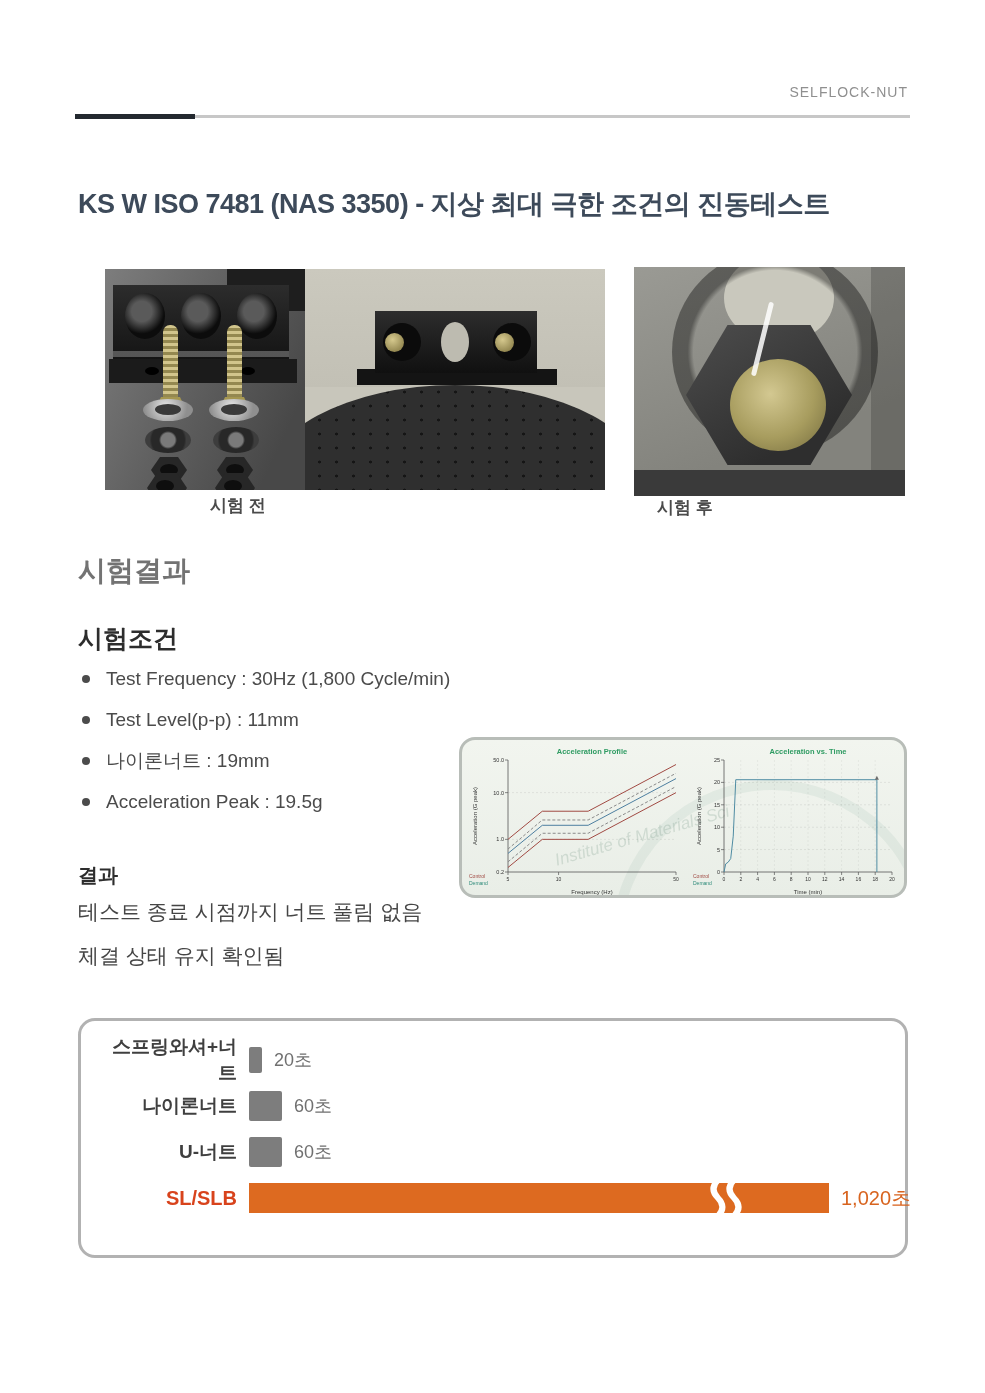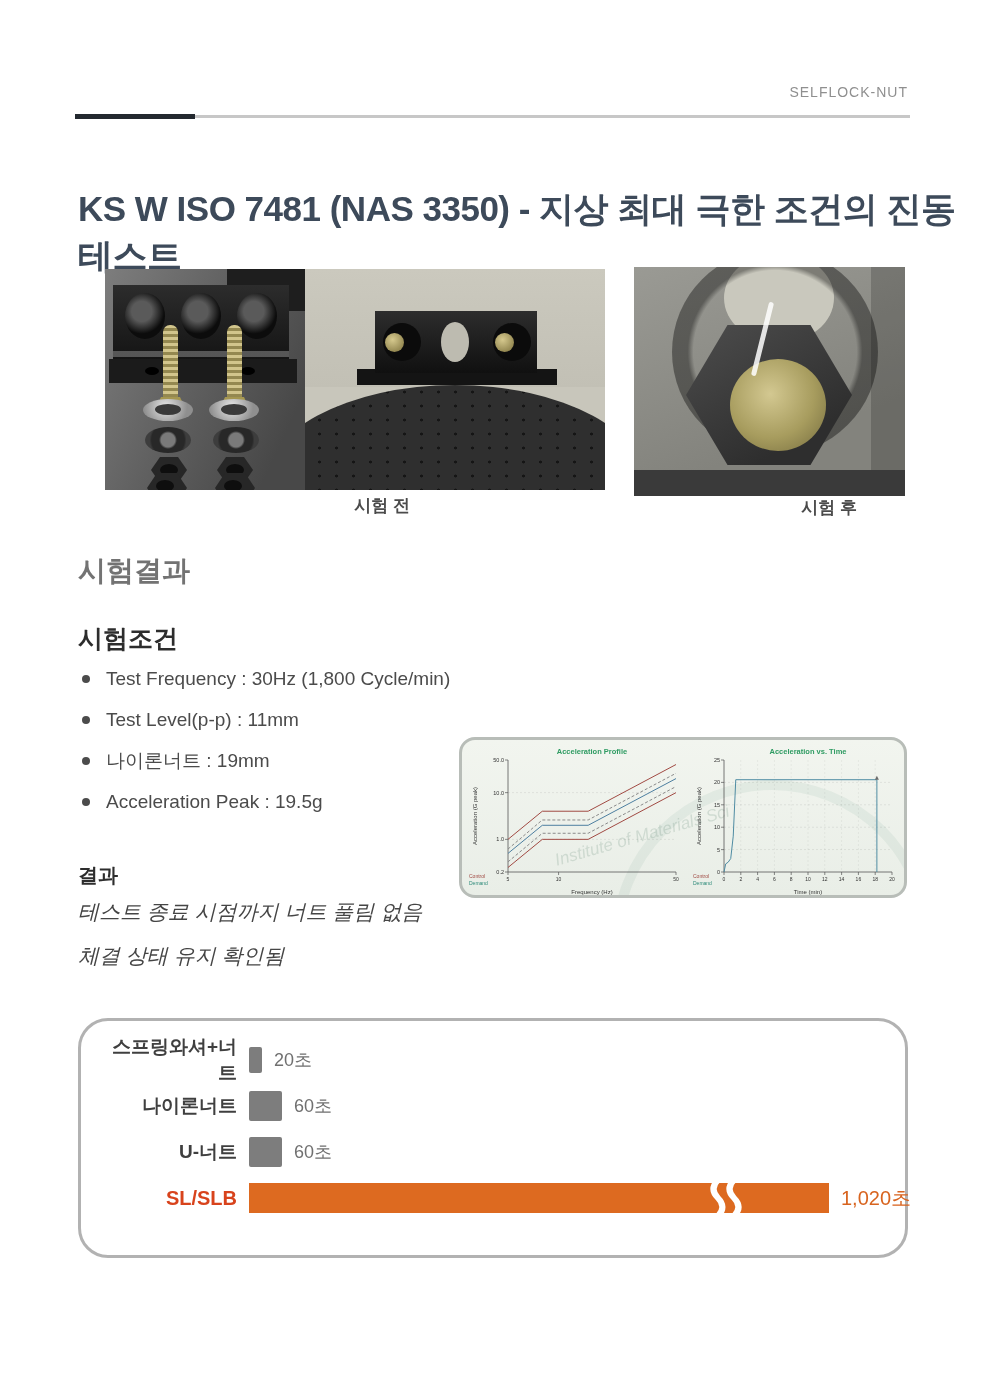--- a/index.html
+++ b/index.html
@@ -8,28 +8,28 @@
     font-family:"Liberation Sans","DejaVu Sans",sans-serif;color:#333;
   }
   .abs{position:absolute;}
 
   
   .brand{top:84px;right:77px;font-size:14px;letter-spacing:1px;color:#8f8f8f;}
   .rule{top:115px;left:75px;width:835px;height:3px;background:#c7c7c7;}
   .rule-dark{top:114px;left:75px;width:120px;height:5px;background:#23292f;}
 
   
-  .title{top:186px;left:78px;font-size:35px;font-weight:700;color:#3d4a5a;letter-spacing:-0.5px;}
+  .title{top:186px;left:78px;font-size:27px;font-weight:700;color:#3d4a5a;letter-spacing:-0.5px;}
 
   
   .photo{overflow:hidden;background:#666;}
   .ph1{top:269px;left:105px;width:200px;height:221px;background:linear-gradient(115deg,#7d7d7d,#606060 45%,#484848 85%);}
   .ph2{top:269px;left:305px;width:300px;height:221px;background:#c8c6bb;}
   .ph3{top:267px;left:634px;width:271px;height:229px;background:linear-gradient(160deg,#9a9a94,#83837d 70%);}
-  .caption{font-size:17px;font-weight:700;color:#4b4b4b;text-align:right;width:200px;}
+  .caption{font-size:17px;font-weight:700;color:#4b4b4b;text-align:left;width:200px;}
   .cap1{top:494px;left:210px;}
   .cap2{top:496px;left:657px;}
 
   
   .p1-dark-corner{top:0;right:0;width:78px;height:42px;background:#1e1e1e;}
   .p1-block{top:16px;left:8px;width:176px;height:76px;background:linear-gradient(#2c2c2c,#141414);}
   .p1-hole{top:8px;width:40px;height:46px;border-radius:50%;background:radial-gradient(circle at 42% 40%,#5a5a5a 0 28%,#0c0c0c 62%);}
   .p1-seam{bottom:4px;left:0;width:100%;height:6px;background:rgba(205,205,205,.35);}
   .p1-flange{top:90px;left:4px;width:188px;height:24px;background:#1b1b1b;}
   .p1-fhole{top:8px;width:14px;height:8px;border-radius:50%;background:#000;}
@@ -74,26 +74,26 @@
   .dot{width:8px;height:8px;border-radius:50%;background:#4b4b4b;margin-right:16px;flex:0 0 auto;}
 
   
   .chart-card{top:737px;left:459px;width:448px;height:161px;border:3px solid #b8bdb8;border-radius:16px;
     background:linear-gradient(#f2f5ef,#e9eee7);box-sizing:border-box;overflow:hidden;}
   .wm-text{top:86px;left:90px;font-size:17px;color:rgba(90,130,110,.20);transform:rotate(-16deg);white-space:nowrap;font-style:italic;}
   .wm-circle{top:40px;left:150px;width:300px;height:300px;border:10px solid rgba(110,160,135,.10);border-radius:50%;}
 
   
   .h-result{top:862px;left:78px;font-size:20px;font-weight:700;color:#2d2d2d;}
-  .result-line{left:78px;font-size:21px;color:#454545;font-style:italic;}
+  .result-line{left:78px;font-size:21px;color:#454545;}
   .rl1{top:898px;}
   .rl2{top:942px;}
 
   
-  .comp-card{top:1018px;left:78px;width:830px;height:240px;border:3px solid #b2b2b2;border-radius:30px;
+  .comp-card{top:1018px;left:78px;width:830px;height:240px;border:3px solid #b2b2b2;border-radius:17px;
     background:#ffffff;box-sizing:border-box;}
   .comp-rows{position:absolute;top:16px;left:18px;width:794px;}
   .bar-row{display:flex;align-items:center;height:46px;}
   .bar-label{width:138px;text-align:right;font-size:19px;font-weight:700;color:#3f3f3f;margin-right:12px;flex:0 0 auto;}
   .bar-label.hl{color:#d8431c;font-size:20px;}
   .bar{background:#7d7d7d;border-radius:2px;position:relative;flex:0 0 auto;}
   .bar.hl{background:#dd6a20;border-radius:0;}
   .bar-value{font-size:18px;color:#707070;margin-left:12px;flex:0 0 auto;}
   .bar-value.hl{color:#d8641f;font-size:20px;}
   .break-svg{position:absolute;left:455px;top:-4px;}

